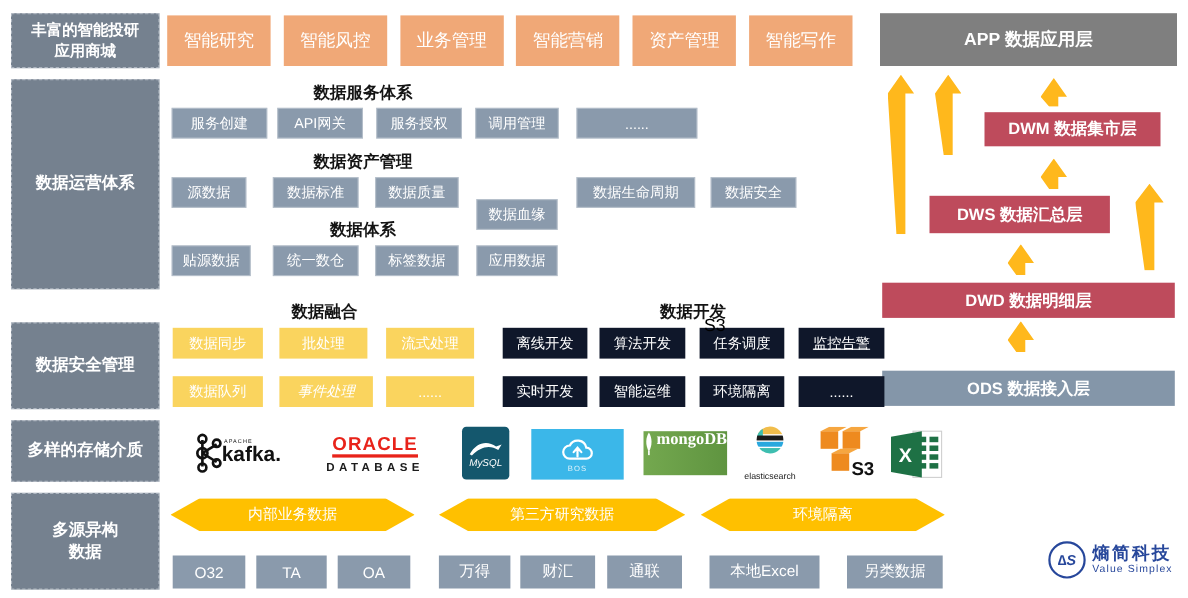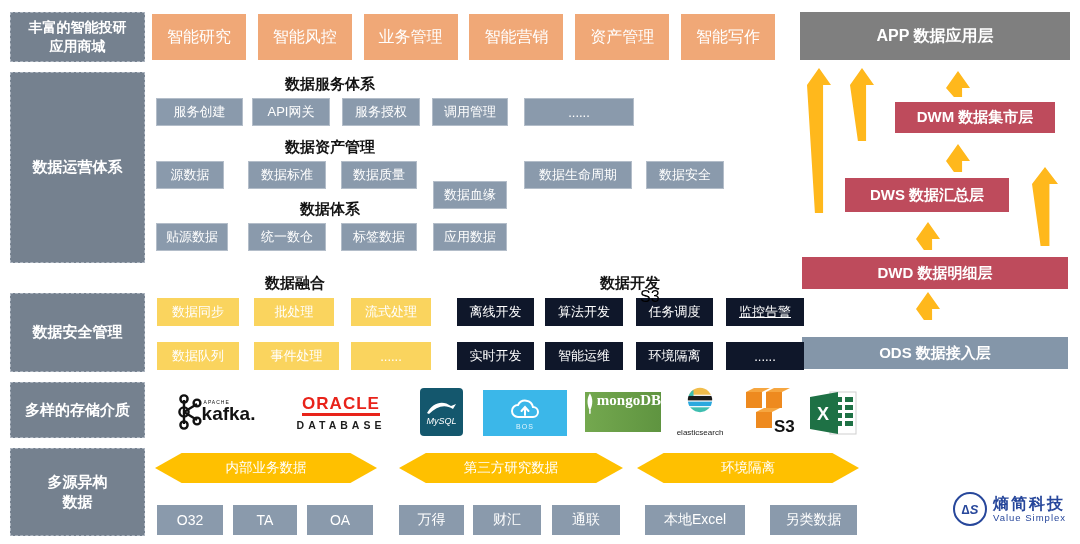--- a/index.html
+++ b/index.html
@@ -168,21 +168,21 @@
     </div>
   <div class="abs box ybox" style="left:254px;top:298px;width:80px;">
       <span>批处理</span>
     </div>
   <div class="abs box ybox" style="left:351px;top:298px;width:80px;">
       <span>流式处理</span>
     </div>
   <div class="abs box ybox" style="left:157px;top:342px;width:82px;">
       <span>数据队列</span>
     </div>
-  <div class="abs box ybox" style="left:254px;top:342px;width:85px;">
+  <div class="abs box ybox" style="left:254px;top:342px;width:85px;font-style:italic;">
       <span>事件处理</span>
     </div>
   <div class="abs box ybox" style="left:351px;top:342px;width:80px;">
       <span>......</span>
     </div>
 
   <div class="abs hdr" style="left:540px;top:274px;width:180px;">数据开发</div>
   <div class="abs box gbox" style="left:457px;top:298px;width:77px;">
       <span>离线开发</span>
     </div>

